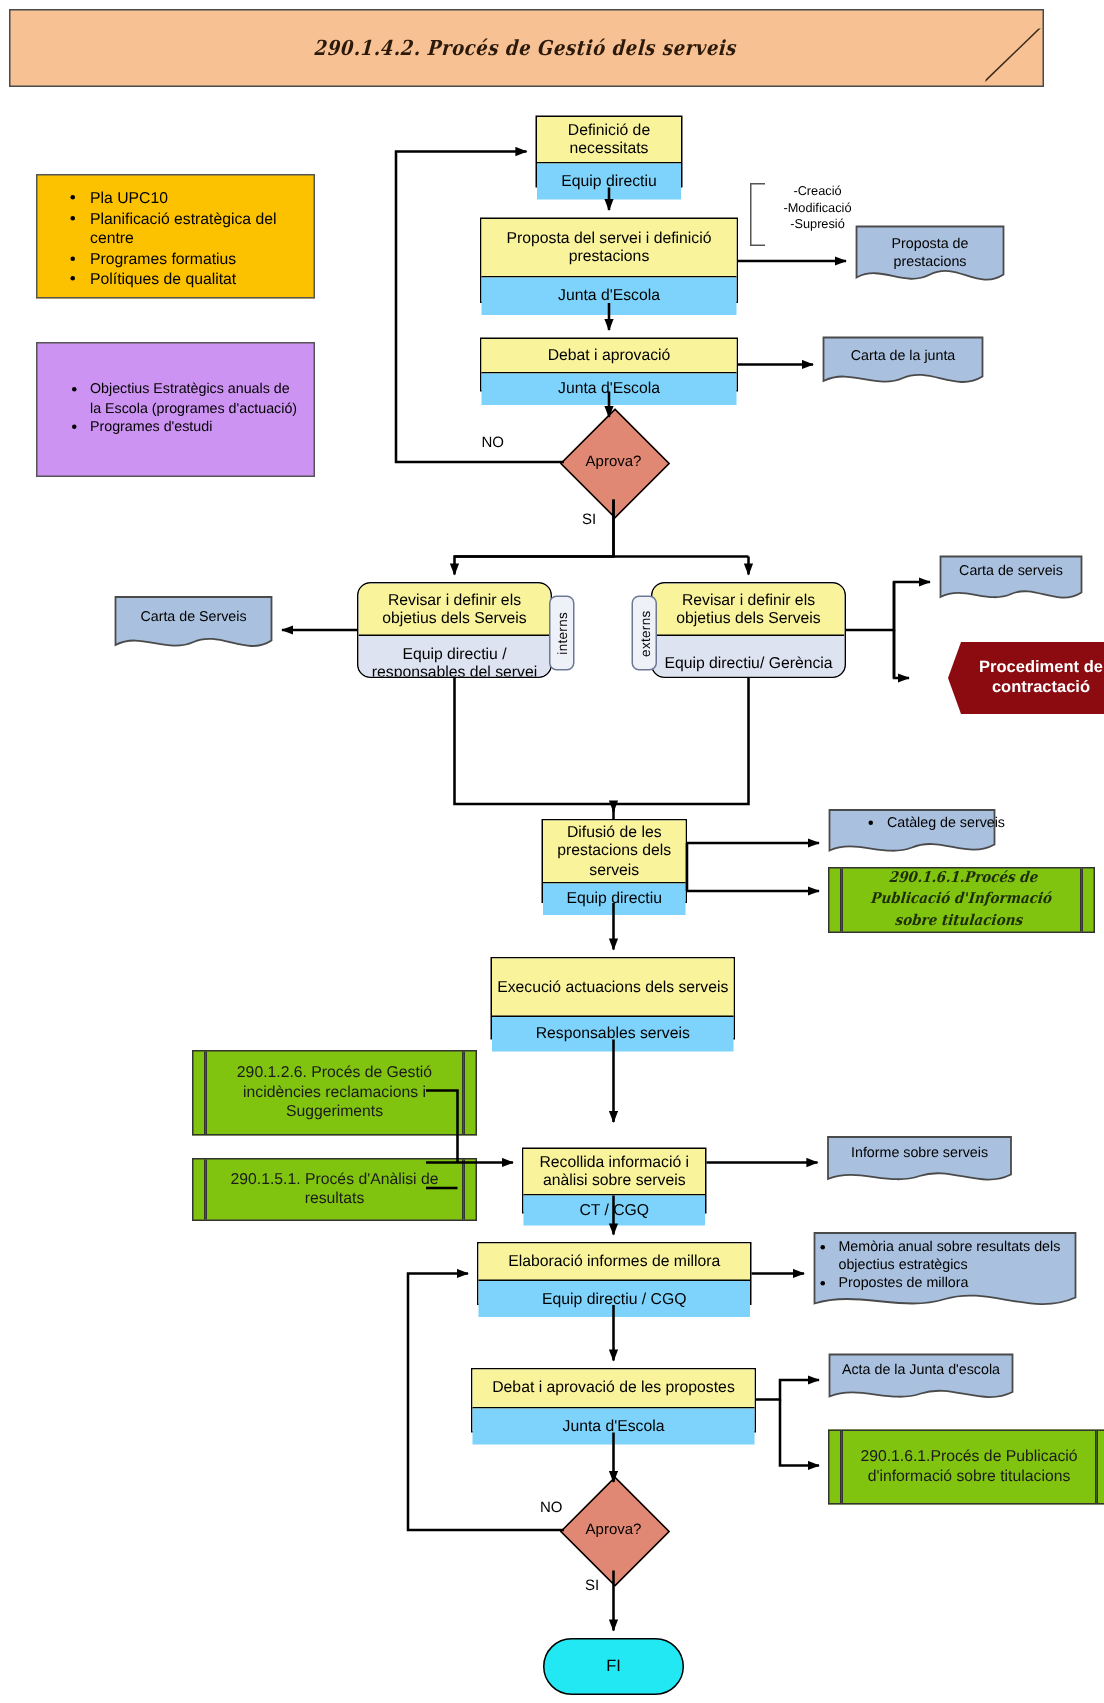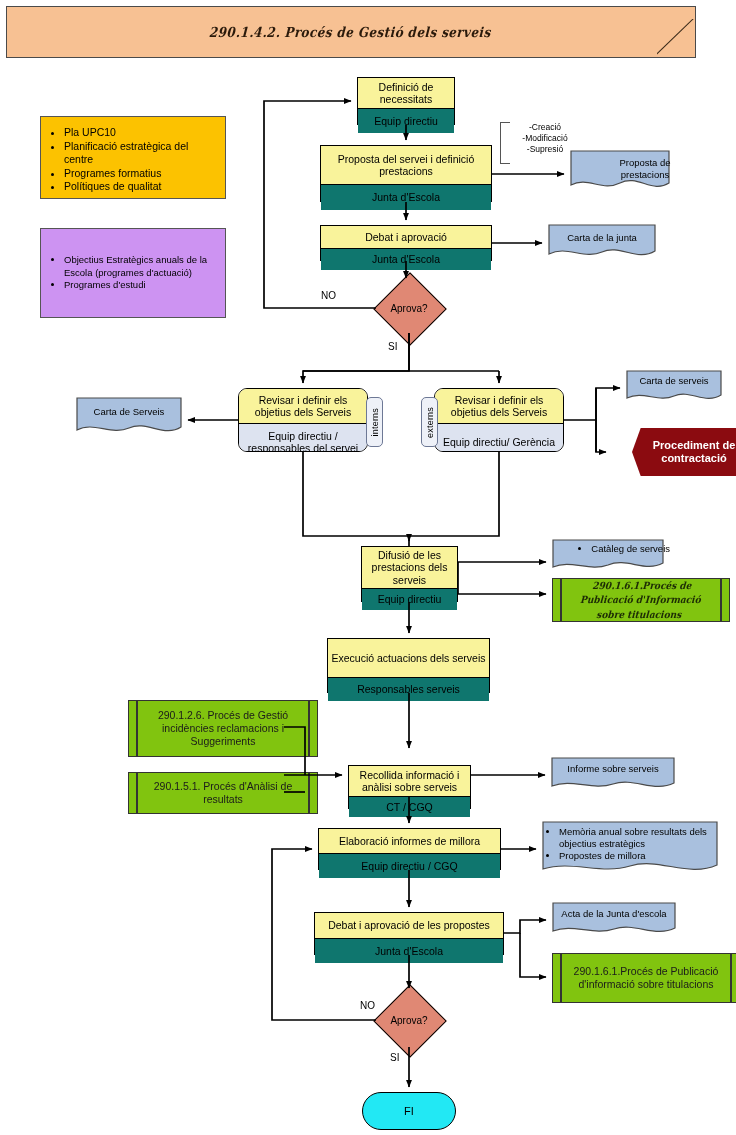--- a/index.html
+++ b/index.html
@@ -22,32 +22,32 @@
     content:"";position:absolute;left:-2px;top:36px;width:56px;height:1.4px;
     background:#3a2a1a;transform:rotate(-44deg);transform-origin:0 0;
   }
   .banner-title{
     font-family:"DejaVu Serif","Liberation Serif",serif;
     font-style:italic;font-weight:bold;font-size:12px;letter-spacing:.4px;
     color:#2b1a0b;transform:scaleY(1.15) skewX(-6deg);
   }
 
   
-  .srcbox{border:1px solid #555;padding:9px 10px 9px 12px;margin-left:16px;}
+  .srcbox{border:1px solid #555;padding:9px 10px 9px 24px;}
   .srcbox ul{margin:0;padding:0 0 0 11px;list-style:disc;}
   .srcbox li{font-size:10.5px;line-height:13.5px;margin:0;}
   .yellowbox{background:#fcc200;}
   .purplebox{background:#cd93f2;}
 
   
   .proc{border:1px solid #000;background:#ffffff;}
   .proc .top{background:#f9f39b;border-bottom:1px solid #000;
      display:flex;align-items:center;justify-content:center;text-align:center;
      font-size:10.5px;line-height:12.5px;padding:2px 3px;}
-  .proc .bot{background:#0f766e;display:flex;align-items:center;
+  .proc .bot{background:#7dd3fc;display:flex;align-items:center;
      justify-content:center;text-align:center;font-size:10.5px;
      line-height:12.5px;padding:2px 3px;}
 
   
   .proc.round{border-radius:9px;overflow:hidden;}
   .proc.round .bot{background:#dde3f0;}
 
   
   .doc{position:absolute;}
   .doc svg{position:absolute;left:0;top:0;}
@@ -150,21 +150,21 @@
     <span class="brk"></span>
     <div>-Creació</div>
     <div>-Modificació</div>
     <div>-Supresió</div>
   </div>
 
   <div class="doc" style="left:570px;top:150px;width:100px;height:42px;">
     <svg width="100" height="42" viewBox="0 0 100 42">
       <path d="M1 1 H99 V33 C82 44 68 24 50 33 C32 42 18 26 1 35 Z" fill="#a9c0de" stroke="#4a4a4a" stroke-width="1.2"></path>
     </svg>
-    <div class="dtxt" style="height:42px;padding-top:7px;margin-left:25px;">
+    <div class="dtxt" style="height:42px;padding-top:7px;">
       <span>Proposta de prestacions</span>
     </div>
   </div>
 
   <div class="node proc" style="left:320px;top:225px;width:172px;height:36px;">
     <div class="top" style="height:18px;">Debat i aprovació</div>
     <div class="bot" style="height:17px;">Junta d'Escola</div>
   </div>
 
   <div class="doc" style="left:548px;top:224px;width:108px;height:36px;">

